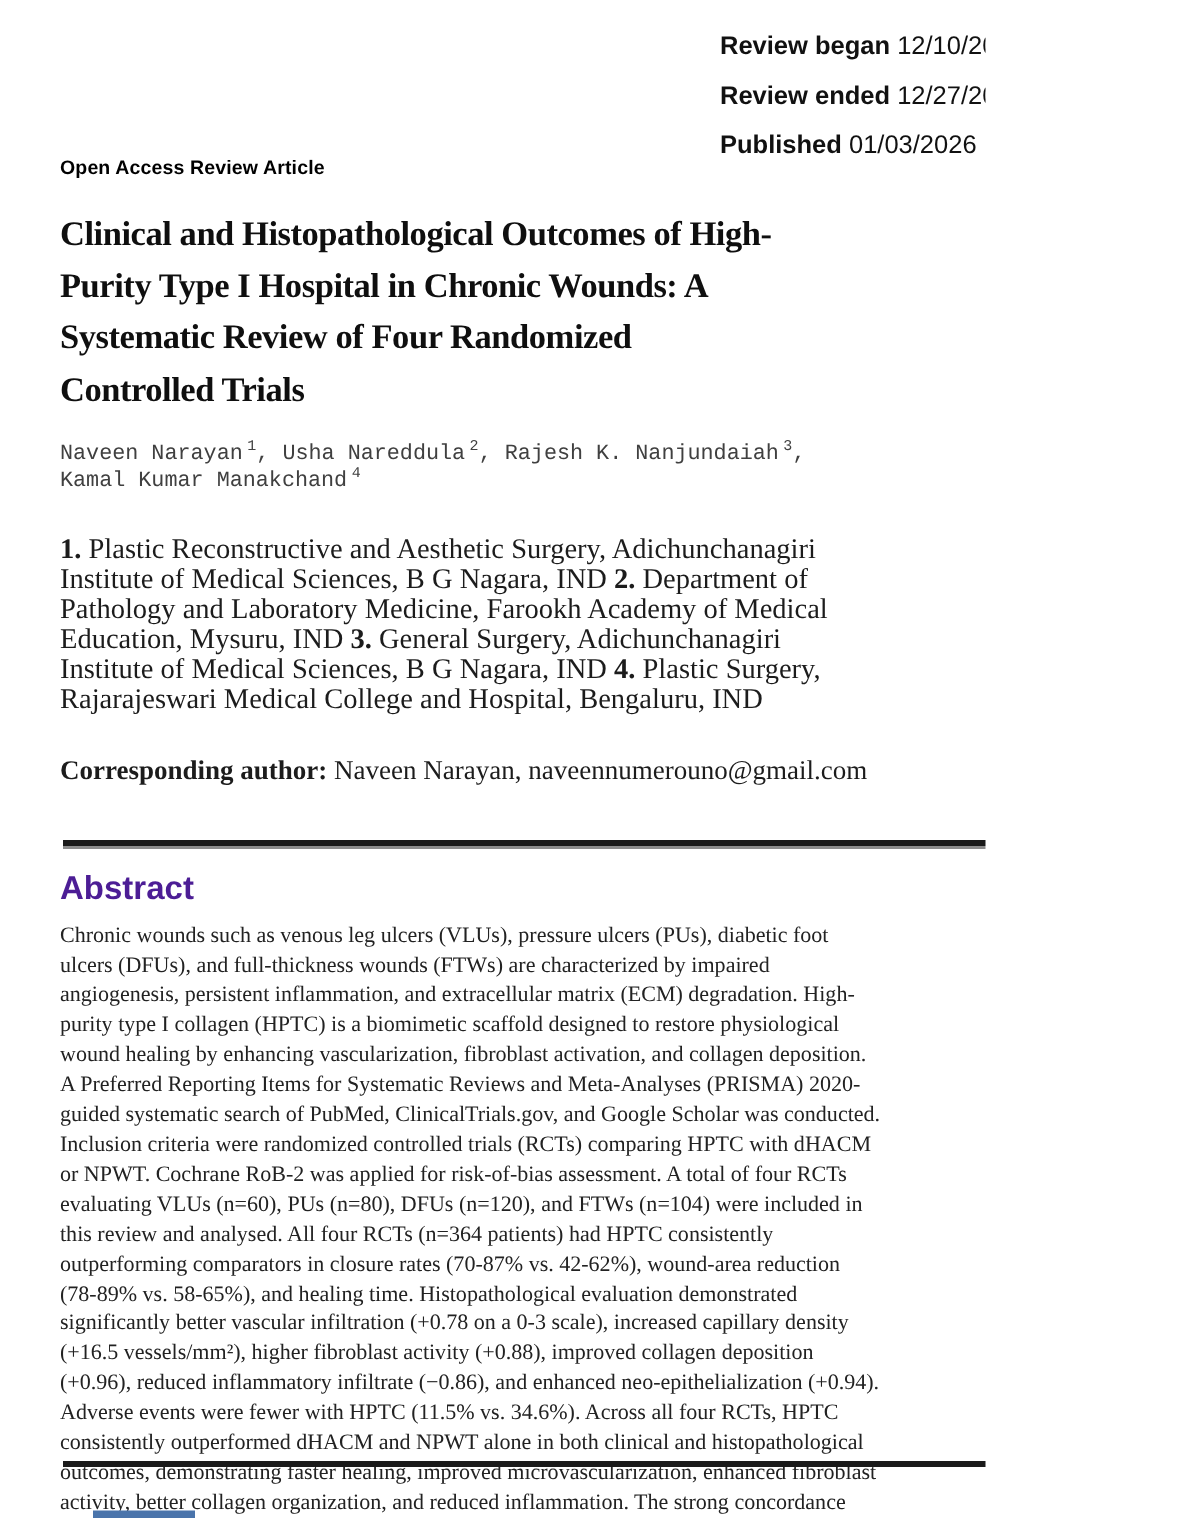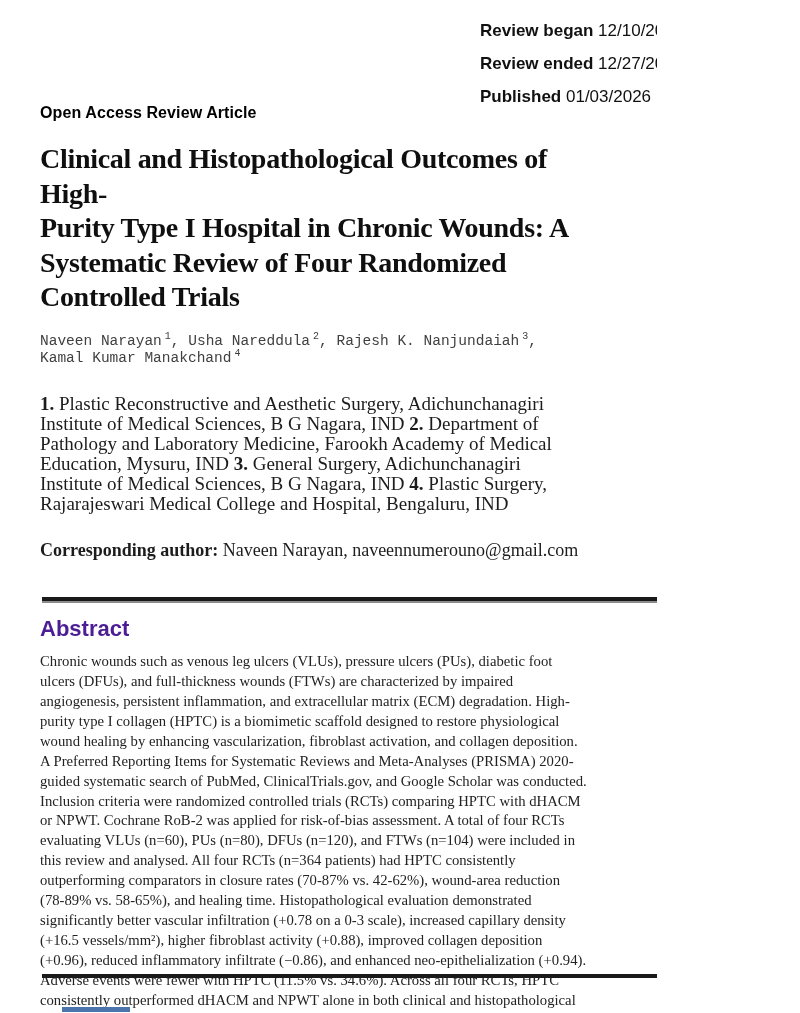--- a/index.html
+++ b/index.html
@@ -25,30 +25,30 @@
     line-height: 33px;
     color: #111;
     white-space: nowrap;
   }
   .dates .lbl { font-weight: bold; }
   .dates .val { font-weight: normal; }
 
   .category {
     padding-top: 104px;
     font-family: "Liberation Sans", sans-serif;
-    font-size: 16px;
+    font-size: 13px;
     font-weight: bold;
     color: #000;
     letter-spacing: 0.1px;
   }
 
   .title {
     margin-top: 20px;
     font-family: "Liberation Serif", serif;
-    font-size: 28px;
+    font-size: 23px;
     font-weight: bold;
     line-height: 34.5px;
     color: #0f0f0f;
     letter-spacing: -0.3px;
   }
 
   .authors {
     margin-top: 16px;
     font-size: 14.5px;
     color: #404040;

